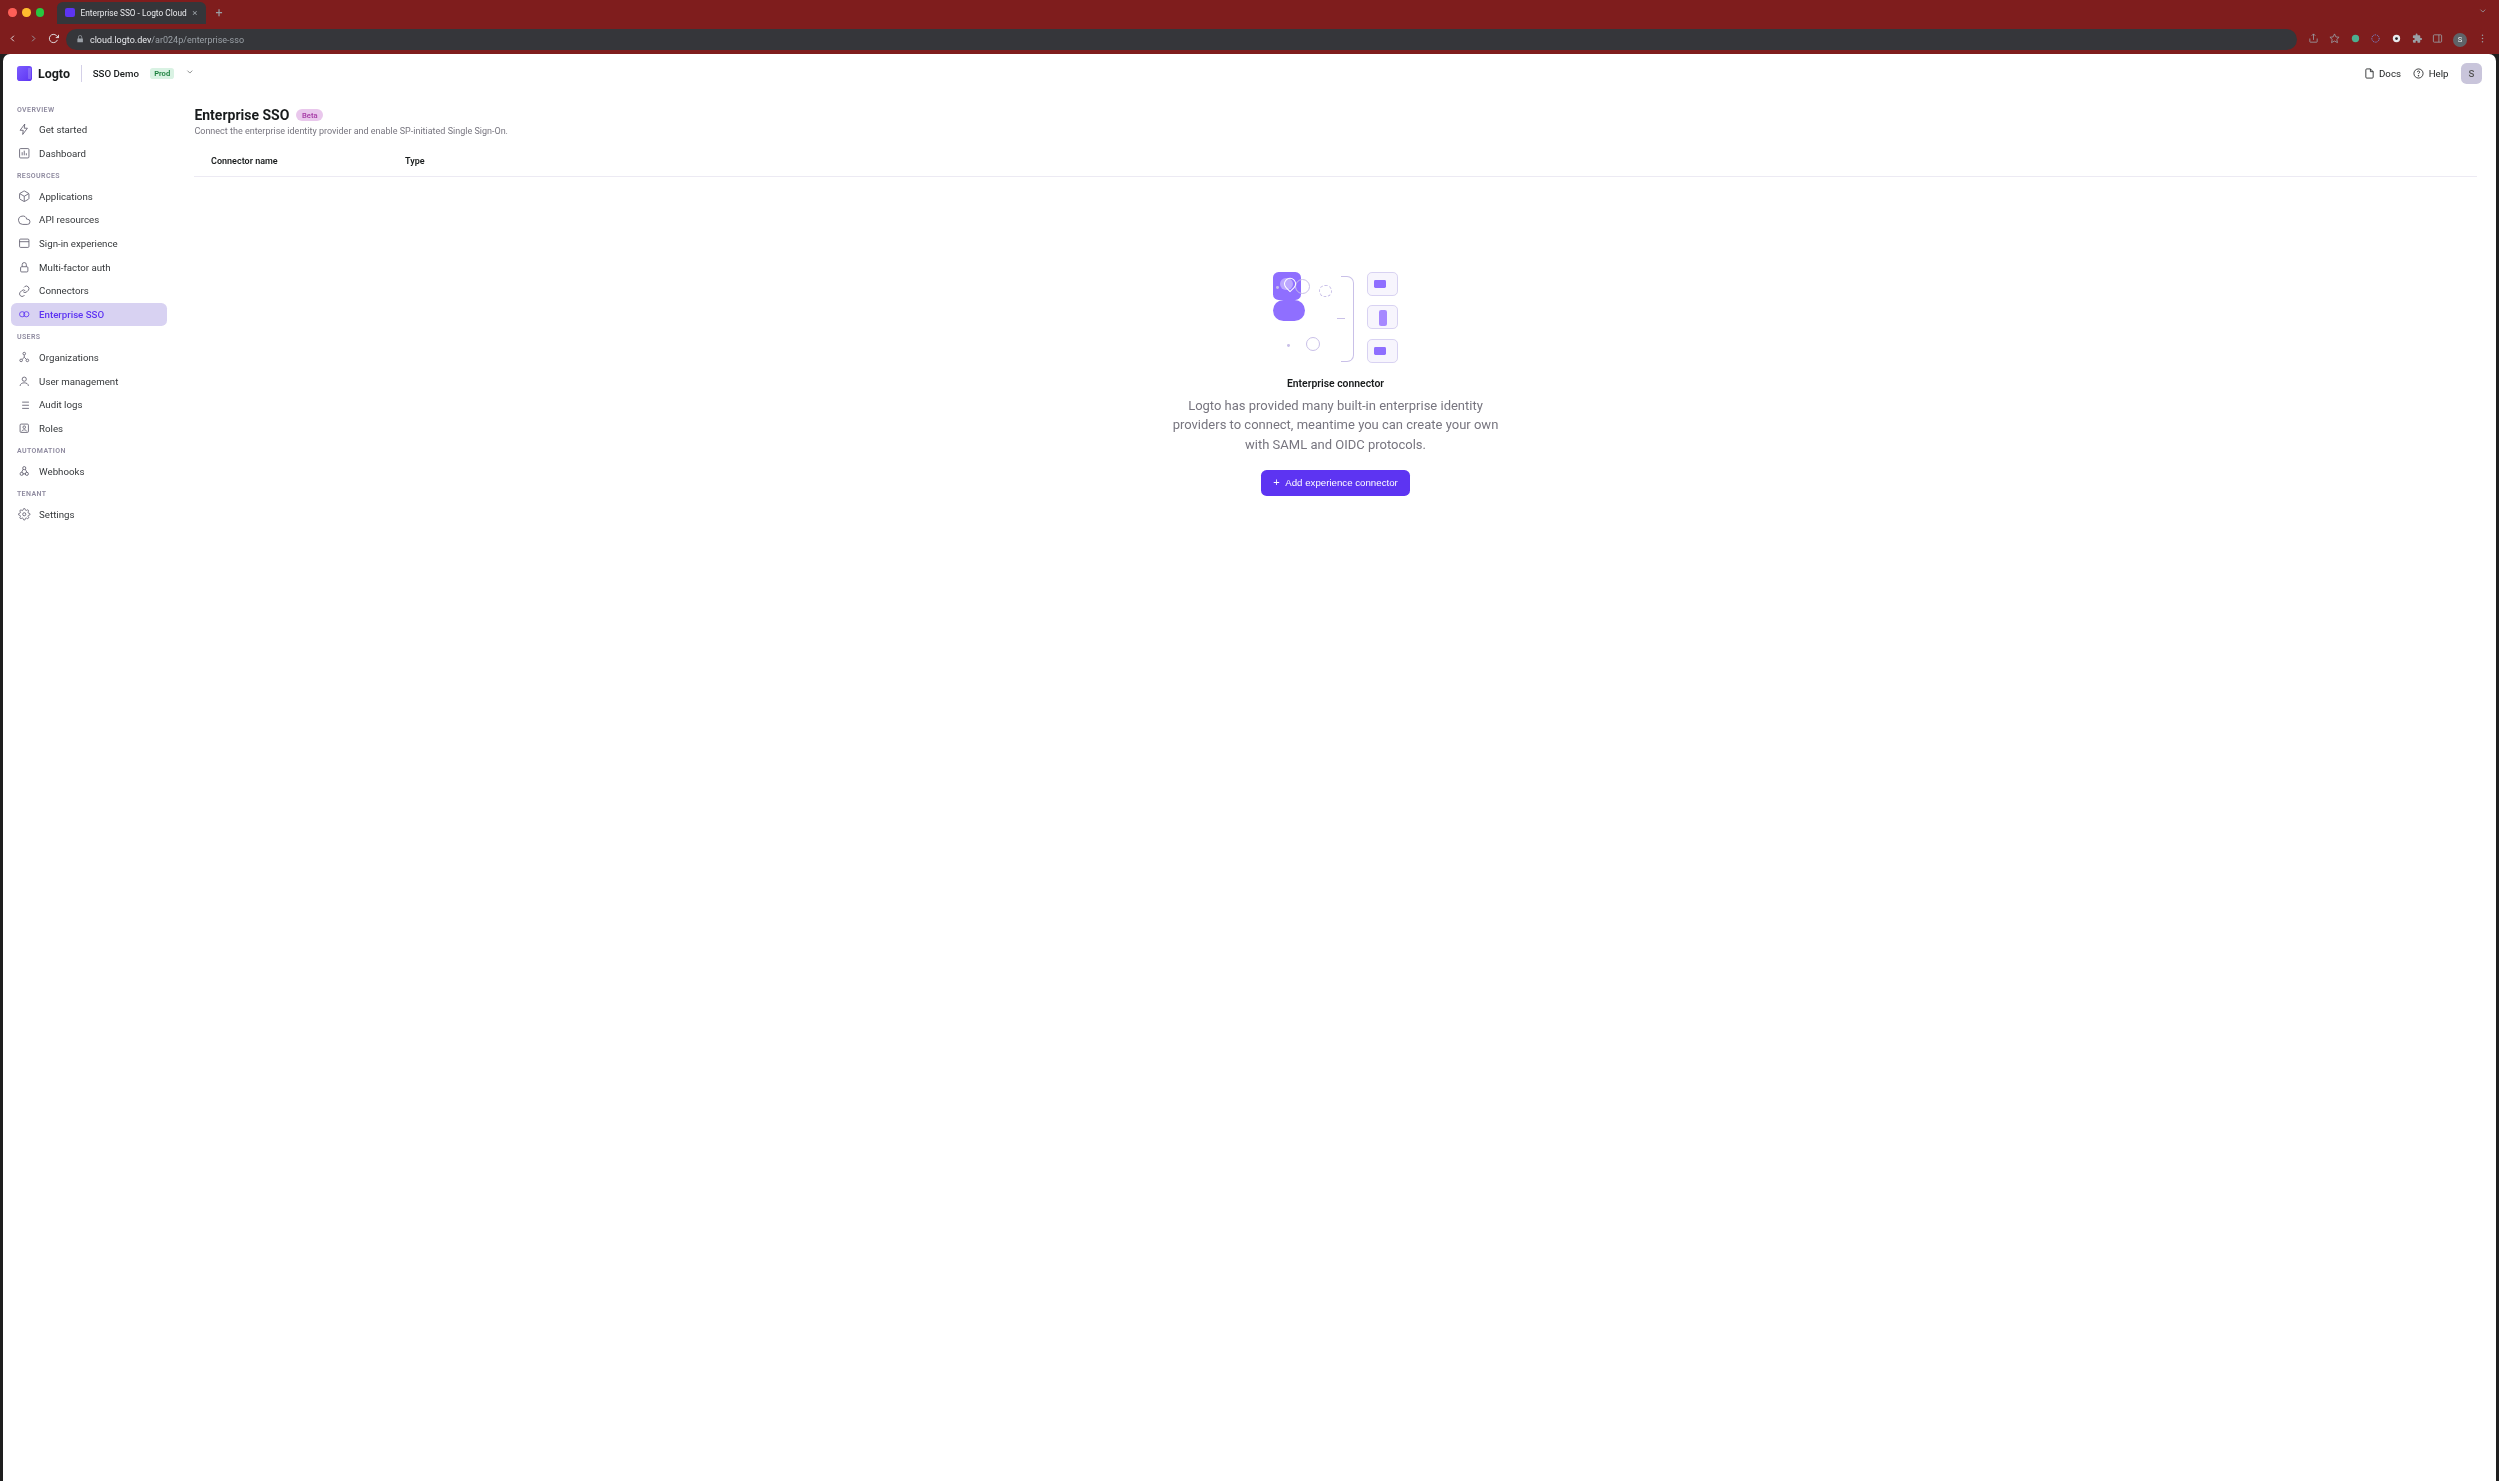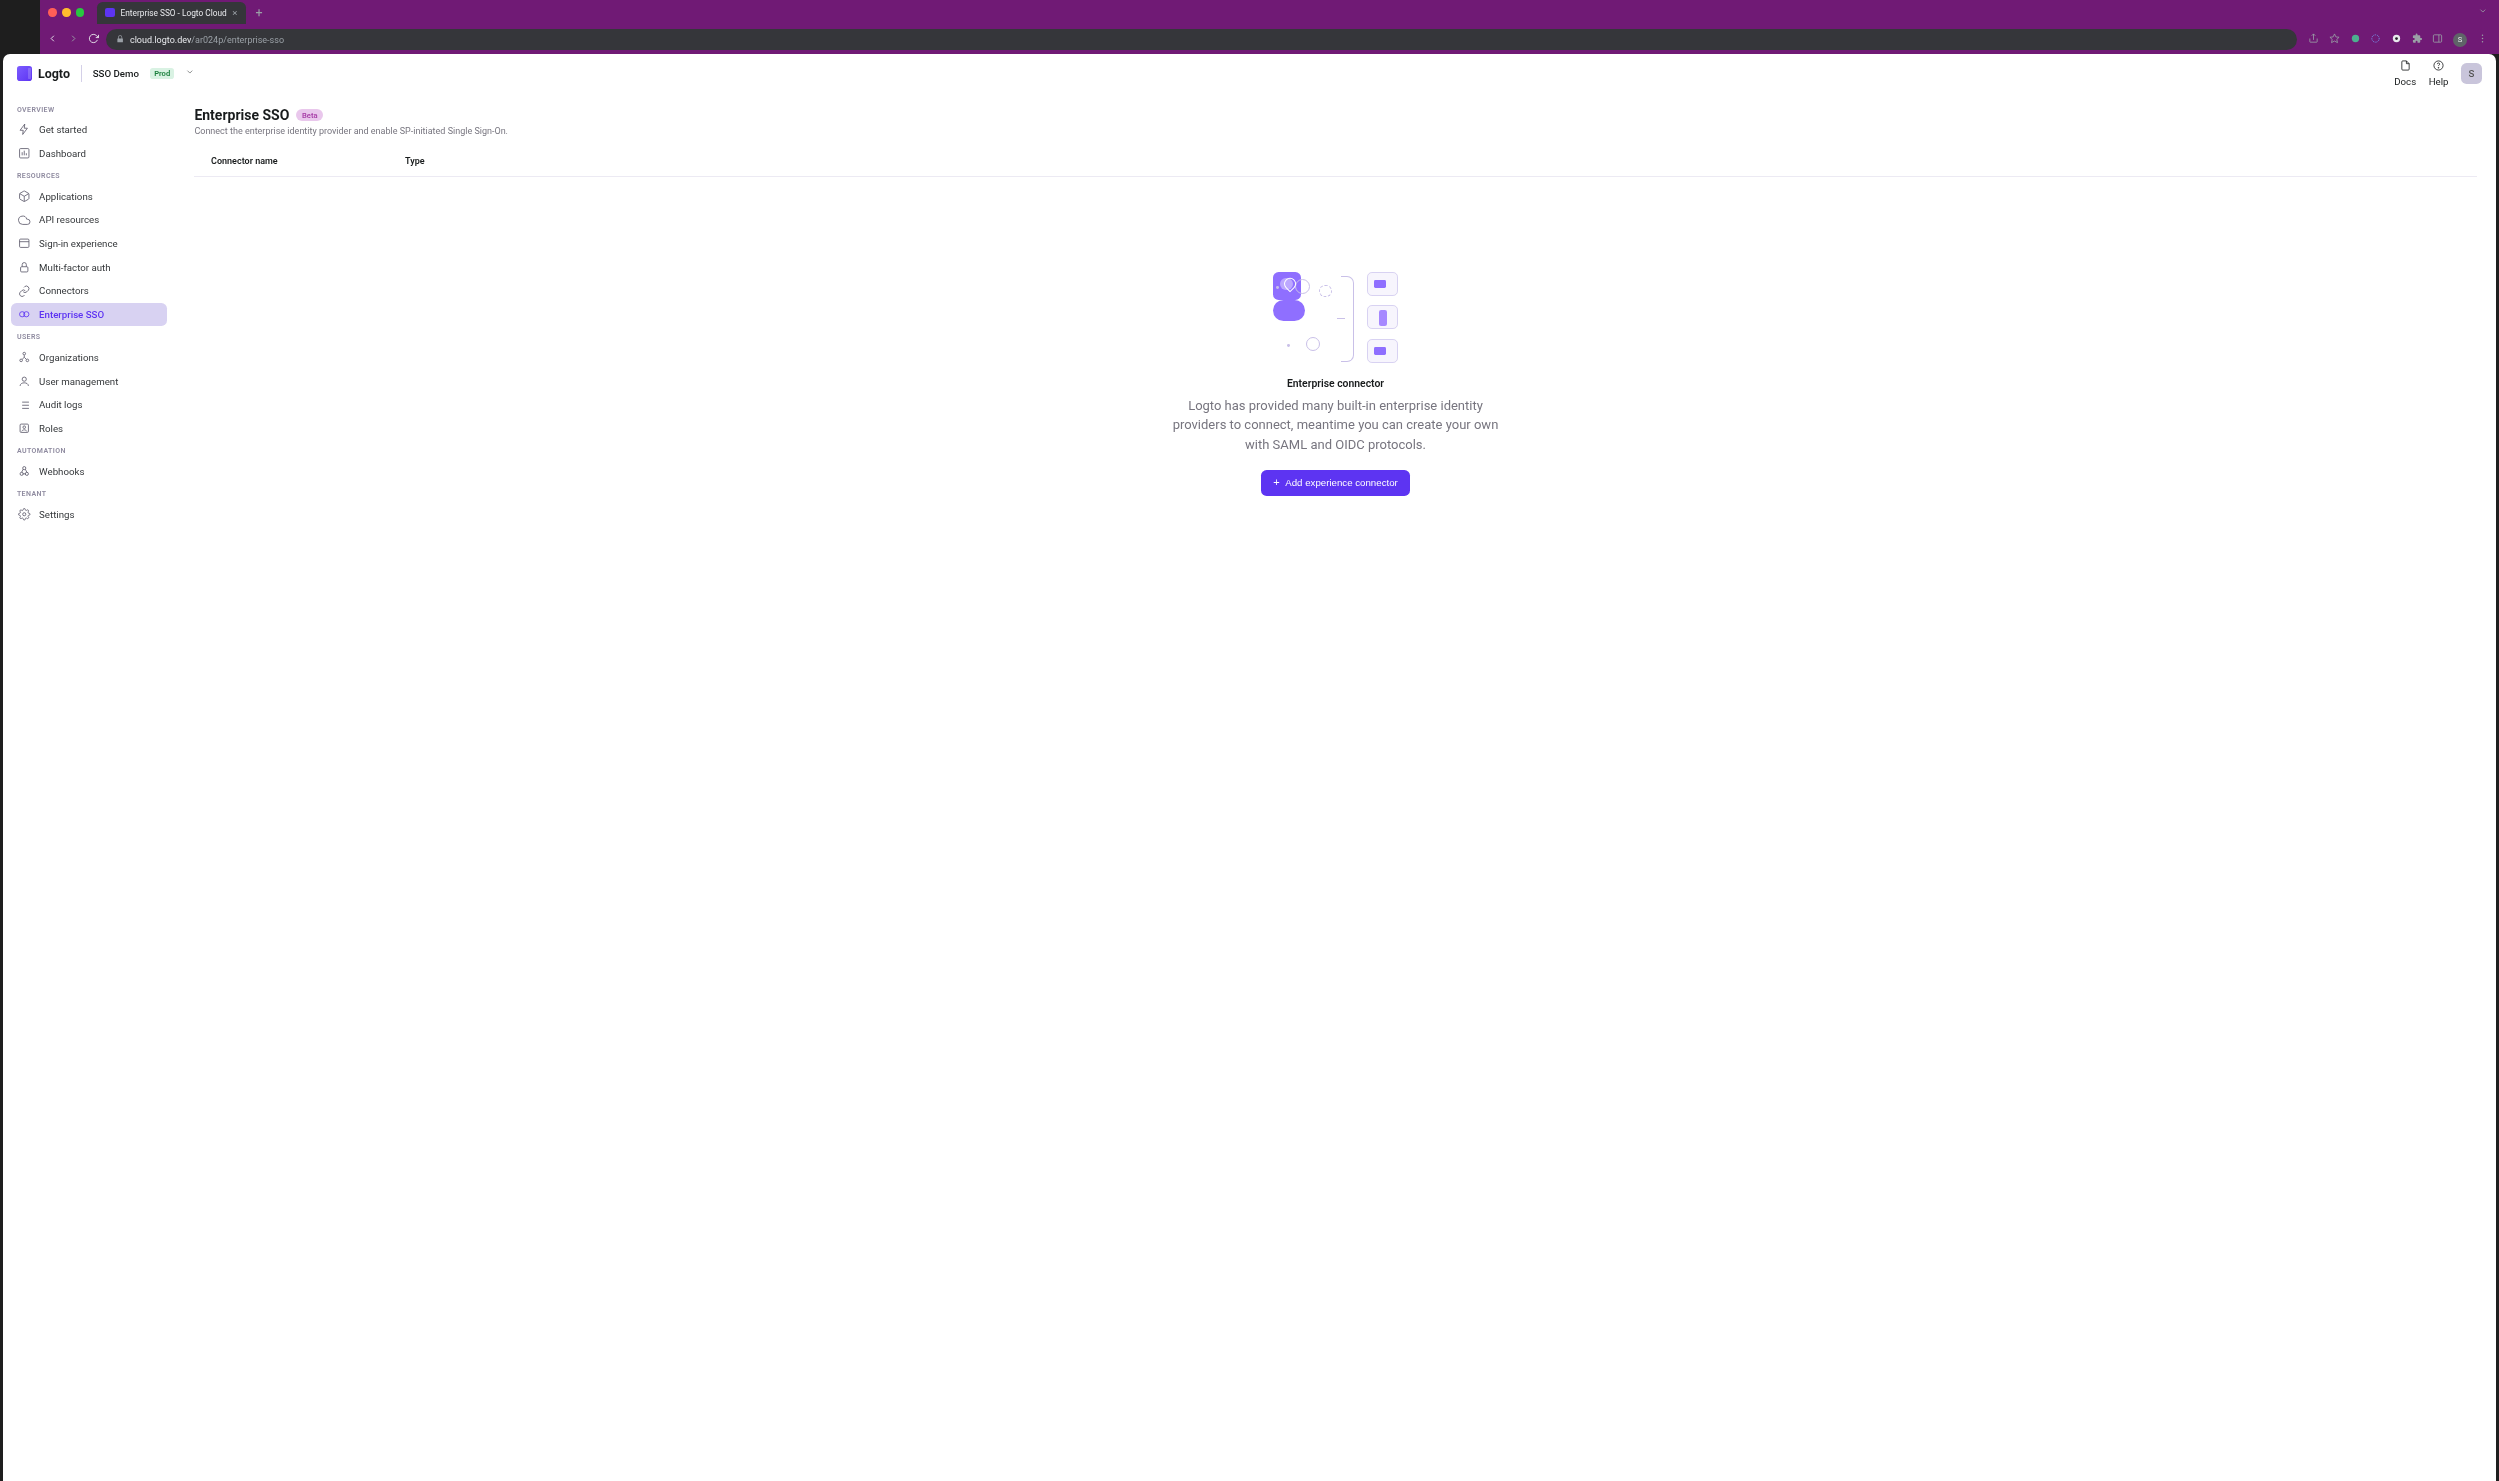--- a/index.html
+++ b/index.html
@@ -4,21 +4,21 @@
 <style>
   * { box-sizing: border-box; margin: 0; padding: 0; }
   body {
     font-family: -apple-system, BlinkMacSystemFont, "Segoe UI", Roboto, sans-serif;
     background: #1e1e1e;
     overflow: hidden;
     height: 100vh;
   }
 
   
-  .browser-chrome { background: #701a75; margin-left: 40px; }
+  .browser-chrome { background: #7f1d1d; }
   .tab-bar {
     display: flex; align-items: center; height: 25px;
     padding: 0 5.6px; gap: 4.2px;
   }
   .traffic-lights { display: flex; gap: 5.6px; margin-right: 8.3px; margin-left: 2.8px;}
   .traffic-lights span { width: 8.3px; height: 8.3px; border-radius: 50%; }
   .tl-red { background: #ff5f57; }
   .tl-yellow { background: #febc2e; }
   .tl-green { background: #28c840; }
   .tab {
@@ -75,21 +75,21 @@
   }
   .logo-mark::after{ content:""; position:absolute; right:1.4px; top:2.1px; bottom:2.1px; width:2.8px; background:#fff3; border-radius:0.7px;}
   .divider-v { width:0.7px; height:16.7px; background:#d4d0e8; }
   .tenant-name { font-size:9.7px; color:#191c1d; font-weight:500;}
   .badge-prod {
     background:#d9f2e3; color:#1a7f3c; font-size:7.6px; font-weight:600;
     padding:1.4px 4.2px; border-radius:2.8px;
   }
   .chevron { color:#747778; }
   .topbar-right { margin-left:auto; display:flex; gap:12.5px; align-items:center; color:#191c1d; font-size:9.7px;}
-  .topbar-right .link { display:flex; gap:4.2px; align-items:center; cursor:pointer;flex-direction:column;}
+  .topbar-right .link { display:flex; gap:4.2px; align-items:center; cursor:pointer;}
   .avatar-sq {
     width:21px; height:21px; background:#c9c5db; border-radius:5.6px;
     display:flex; align-items:center; justify-content:center;
     color:#555; font-size:9.7px; font-weight:500;
   }
 
   .body { flex:1; display:flex; overflow:hidden; }
   .sidebar {
     width: 172px; padding: 5.6px 8.3px; overflow-y:auto;
   }

